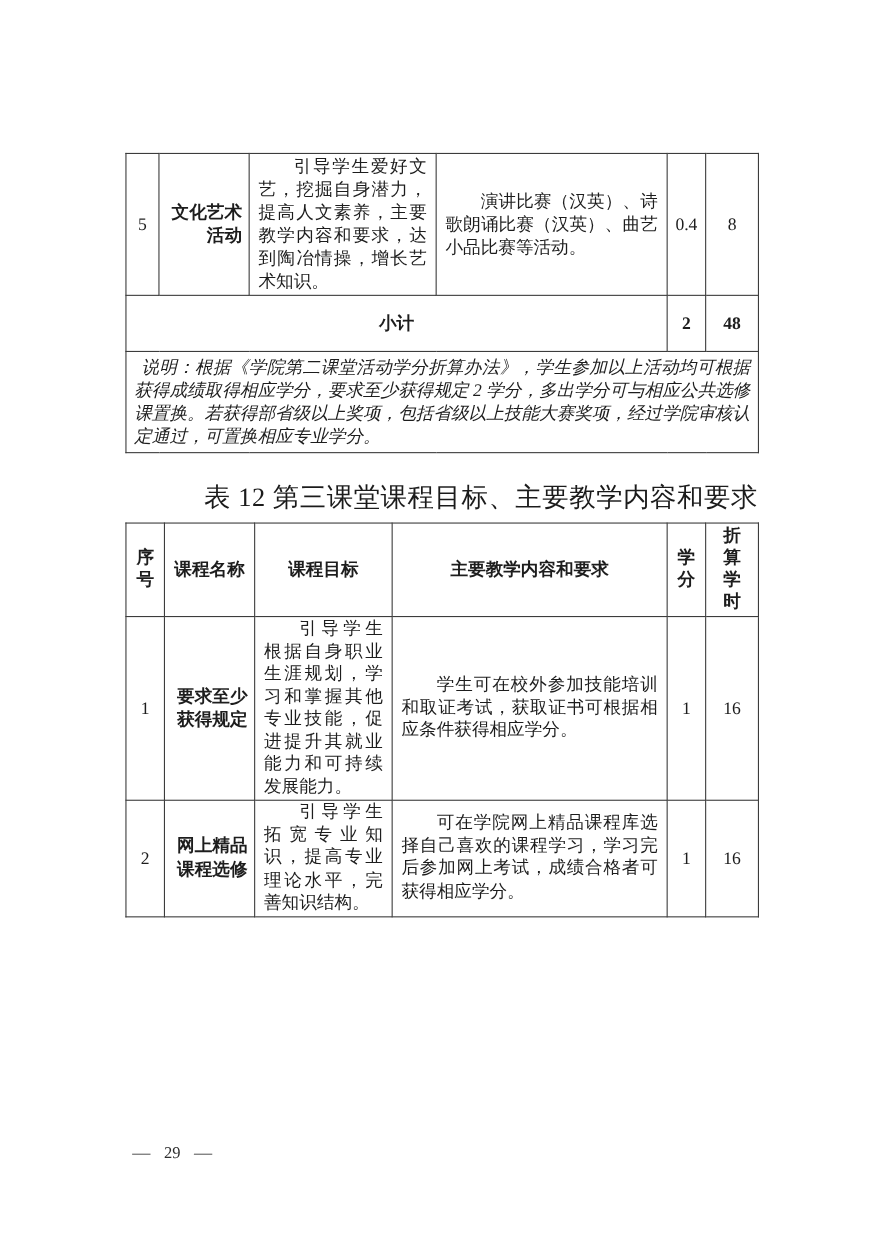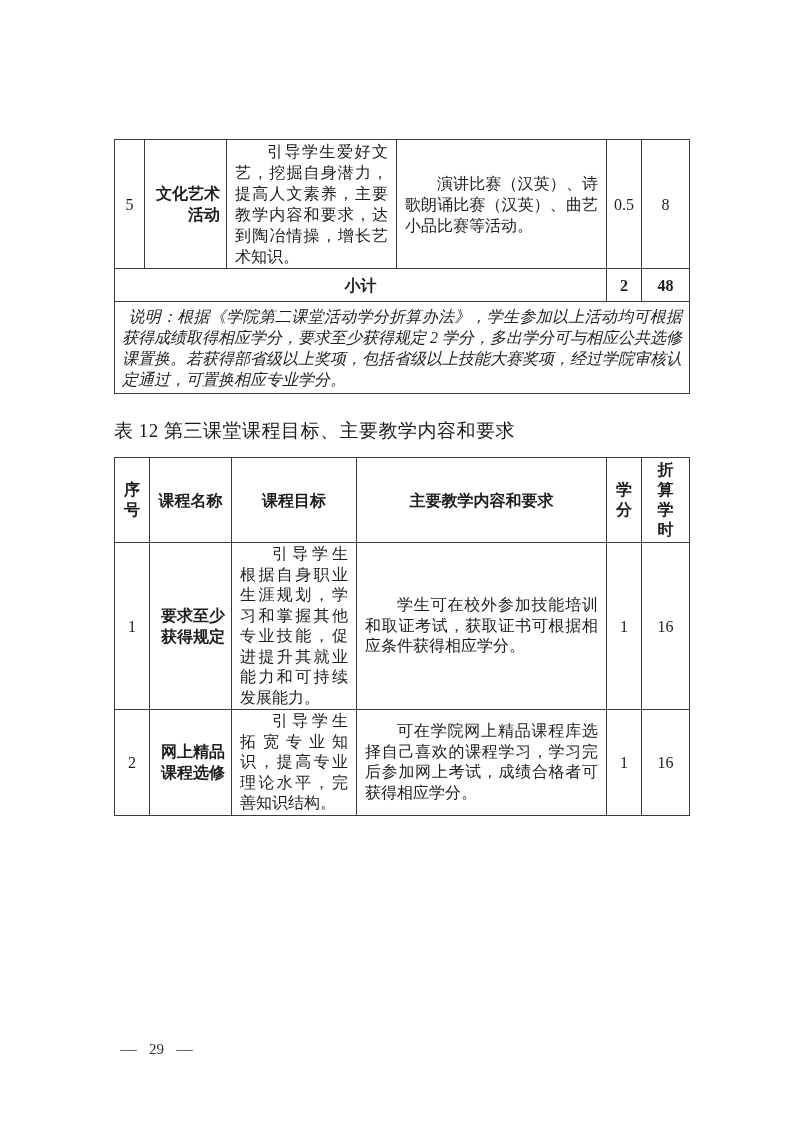--- a/index.html
+++ b/index.html
@@ -18,21 +18,21 @@
   }
   .center { text-align:center; padding:1px 2px; }
   .bold   { font-weight:bold; }
   .para   { text-align:justify; text-justify:inter-ideograph; text-indent:2em; }
   .note-cell { text-align:justify; text-justify:inter-ideograph; text-indent:0.4em; padding:3px 7px; line-height:21px;font-style:italic; }
   .vstack { display:inline-block; width:1.05em; line-height:20px; }
   .name-cell { text-align:right; padding:1px 6px; font-weight:bold; }
   .t2para { line-height:20.5px; }
   .caption {
     box-sizing:border-box; height:63px; padding-top:24px;
-    text-align:left; font-size:19px; letter-spacing:0.5px; color:#1b1b1b;
+    text-align:right; font-size:24px; letter-spacing:0.5px; color:#1b1b1b;
   }
   .footer {
     position:absolute; left:121px; top:1041px;
     display:flex; align-items:center; gap:13px;
     font-size:15px; color:#2e2e2e;
   }
   .footer .dash { letter-spacing:0; transform:scaleX(1.1); }
 </style>
 </head>
 <body>
@@ -48,24 +48,24 @@
         <col style="width:210px">
           <col style="width:35px">
           <col style="width:48px">
       </colgroup>
       <tbody>
           <tr style="height:128px">
         <td class="center">5</td>
         <td class="name-cell">文化艺术活动</td>
         <td class="para">引导学生爱好文艺，挖掘自身潜力，提高人文素养，主要教学内容和要求，达到陶冶情操，增长艺术知识。</td>
         <td class="para">演讲比赛（汉英）、诗歌朗诵比赛（汉英）、曲艺小品比赛等活动。</td>
-        <td class="center">0.5</td>
+        <td class="center">0.4</td>
         <td class="center">8</td>
       </tr>
-      <tr style="height:33px">
+      <tr style="height:51px">
         <td class="center bold" colspan="4">小计</td>
         <td class="center bold">2</td>
         <td class="center bold">48</td>
       </tr>
       <tr style="height:92px">
         <td class="note-cell" colspan="6">说明：根据《学院第二课堂活动学分折算办法》，学生参加以上活动均可根据获得成绩取得相应学分，要求至少获得规定 2 学分，多出学分可与相应公共选修课置换。若获得部省级以上奖项，包括省级以上技能大赛奖项，经过学院审核认定通过，可置换相应专业学分。</td>
       </tr>
     </tbody>
       </table>
 

